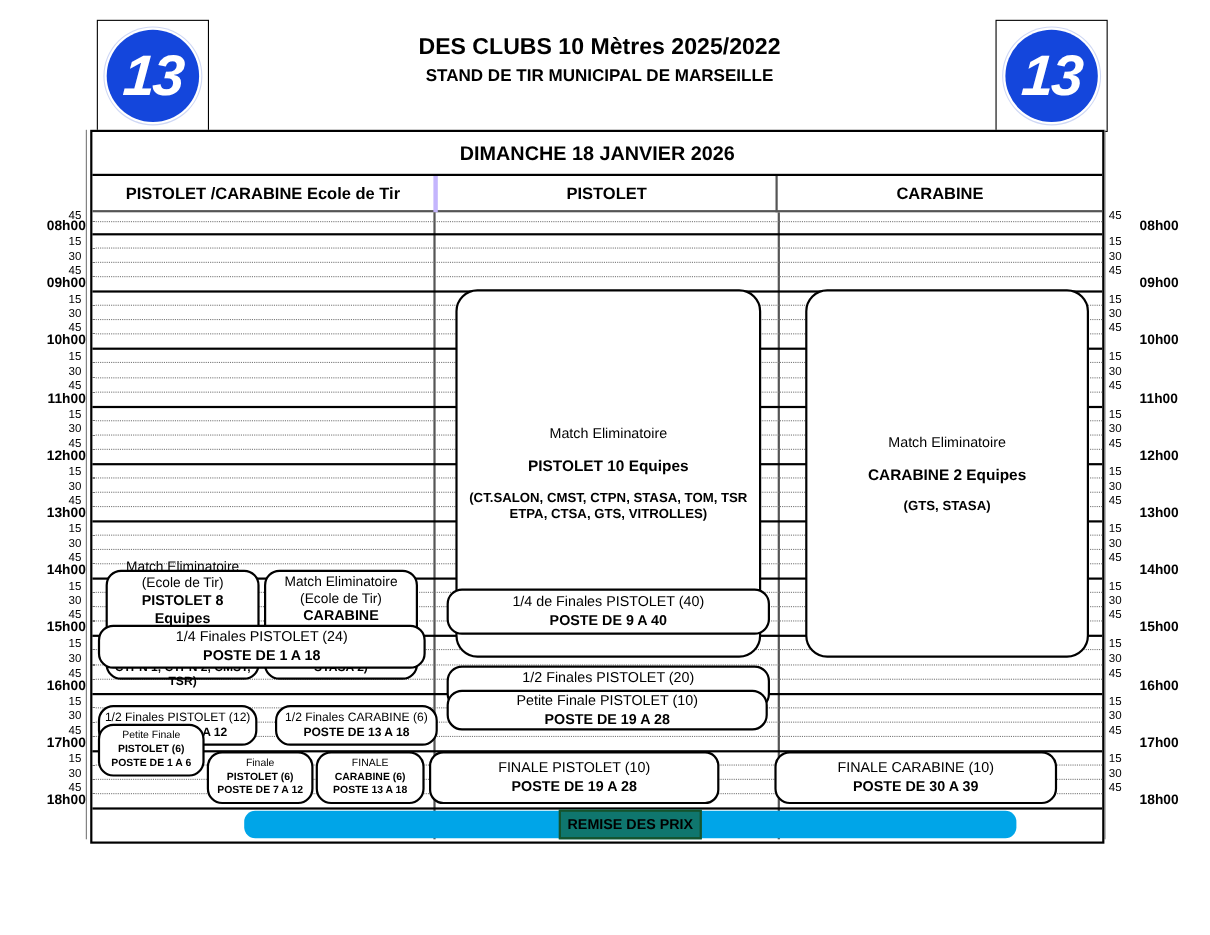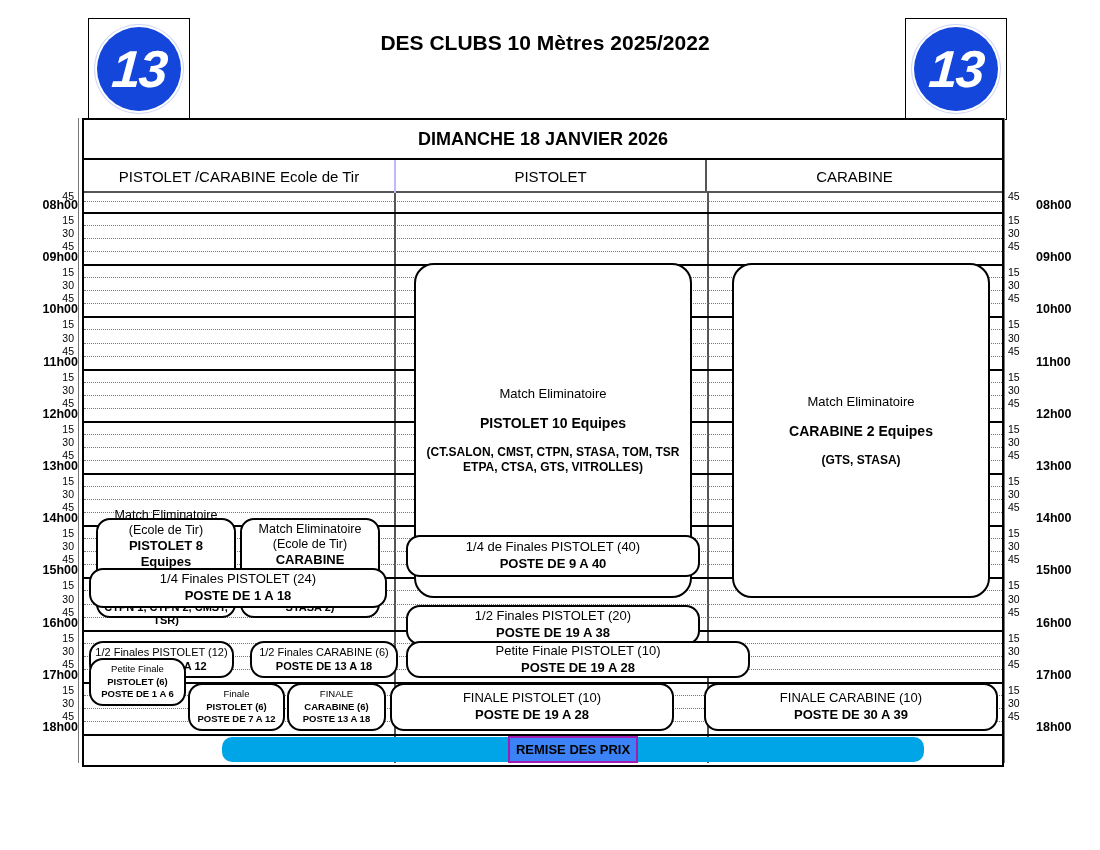--- a/index.html
+++ b/index.html
@@ -25,23 +25,23 @@
 
   
   .frame{position:absolute;left:82px;top:118px;width:918px;height:645px;border:2px solid #000;background:#fff;}
 
   .dateband{position:absolute;left:0;top:0;width:918px;height:40px;
             display:flex;align-items:center;justify-content:center;
             font-size:18px;font-weight:bold;border-bottom:2px solid #000;box-sizing:border-box;}
 
   .colheads{position:absolute;left:0;top:40px;width:918px;height:33px;border-bottom:2px solid #555;box-sizing:border-box;}
   .colhead{position:absolute;top:0;height:33px;display:flex;align-items:center;justify-content:center;
-           font-size:15px;font-weight:normal;box-sizing:border-box;}
+           font-size:15px;font-weight:bold;box-sizing:border-box;}
   .ch1{left:0;width:310px;}
-  .ch2{left:310px;width:313px;border-left:2px solid #c4b5fd;border-right:2px solid #555;}
+  .ch2{left:310px;width:313px;border-left:4px solid #c4b5fd;border-right:2px solid #555;}
   .ch3{left:623px;width:295px;}
 
   
   .grid{position:absolute;left:0;top:73px;width:918px;height:570px;}
   .vline{position:absolute;top:0;width:0;height:570px;border-left:2px solid #555;}
   .v1{left:310px;} .v2{left:623px;}
 
   .hourline{position:absolute;left:0;width:918px;height:0;border-top:2px solid #000;}
   .qline{position:absolute;left:0;width:918px;height:0;border-top:1px dotted #777;}
 
@@ -79,21 +79,21 @@
 
   .ev-sm .l1{font-size:11px;line-height:1.25;}
   .ev-sm .l2{font-size:11px;line-height:1.25;}
 
   .ev-xs .l1{font-size:9.5px;line-height:1.3;}
   .ev-xs .l2{font-size:9.5px;line-height:1.3;}
   .ev-xs .l3{font-size:9.5px;line-height:1.3;}
 
   
   .prix-bar{position:absolute;border-radius:10px;z-index:6;display:flex;align-items:center;justify-content:center;}
-  .prix-lbl{background:#3b82f6;border:2px solid #a21caf;font-size:13px;font-weight:bold;
+  .prix-lbl{background:#0f766e;border:2px solid #14532d;font-size:13px;font-weight:bold;
             padding:4px 6px;box-sizing:border-box;}
 </style>
 </head>
 <body>
 
 <div id="root">
 
   <div class="logo-box logo-left">
     <div class="logo-ellipse">
       <span class="logo-num">13</span>
@@ -101,20 +101,21 @@
   </div>
 
   <div class="logo-box logo-right">
     <div class="logo-ellipse">
       <span class="logo-num">13</span>
     </div>
   </div>
 
   <div class="titles">
     <div class="t2">DES CLUBS 10 Mètres  2025/2022</div>
+    <div class="t3">STAND DE TIR MUNICIPAL DE MARSEILLE</div>
   </div>
 
   <div class="tickcol tc-left"></div>
   <div class="tickcol tc-right"></div>
 
   <div id="time-labels">
       <div class="qlabel ql-left" style="top: 190px;">45</div>
       <div class="qlabel ql-right" style="top: 190px;">45</div>
       <div class="hlabel hl-left" style="top: 198px;">08h00</div>
       <div class="hlabel hl-right" style="top: 198px;">08h00</div>
@@ -306,21 +307,21 @@
     <div class="ev ev-sm" style="left:5px;top:521px;width:145px;height:37px;">
       <div class="l1">1/2 Finales PISTOLET (12)</div>
       <div class="l2">POSTE DE 1 A 12</div>
     </div>
 
     <div class="ev ev-sm" style="left:154px;top:521px;width:148px;height:37px;margin-left:12px;">
       <div class="l1">1/2 Finales CARABINE (6)</div>
       <div class="l2">POSTE DE 13 A 18</div>
     </div>
 
-    <div class="ev ev-mid" style="left:322px;top:521px;width:344px;height:37px;">
+    <div class="ev ev-mid" style="left:322px;top:507px;width:292px;height:37px;">
       <div class="l1">Petite Finale PISTOLET (10)</div>
       <div class="l2">POSTE DE 19 A 28</div>
     </div>
 
     <div class="ev ev-xs" style="left:5px;top:538px;width:97px;height:48px;">
       <div class="l1">Petite Finale</div>
       <div class="l2">PISTOLET (6)</div>
       <div class="l3">POSTE DE 1  A 6</div>
     </div>
 
@@ -329,26 +330,26 @@
       <div class="l2">PISTOLET (6)</div>
       <div class="l3">POSTE DE 7 A 12</div>
     </div>
 
     <div class="ev ev-xs" style="left:203px;top:563px;width:99px;height:48px;">
       <div class="l1">FINALE</div>
       <div class="l2">CARABINE (6)</div>
       <div class="l3">POSTE 13 A 18</div>
     </div>
 
-    <div class="ev ev-mid" style="left:306px;top:563px;width:284px;height:48px;">
+    <div class="ev ev-mid" style="left:306px;top:563px;width:264px;height:48px;border-radius:13px;">
       <div class="l1">FINALE PISTOLET (10)</div>
       <div class="l2">POSTE DE 19 A 28</div>
     </div>
 
-    <div class="ev ev-mid" style="left:620px;top:563px;width:294px;height:48px;">
+    <div class="ev ev-mid" style="left:620px;top:563px;width:257px;height:48px;">
       <div class="l1">FINALE CARABINE (10)</div>
       <div class="l2">POSTE DE 30 A 39</div>
     </div>
 
     <div class="prix-bar" id="prix-bar" style="left: 138px; top: 617px; width: 702px; height: 25px; background: rgb(0, 165, 232);">
       <div class="prix-lbl">REMISE DES PRIX</div>
     </div>
 
   </div>
 </div>

